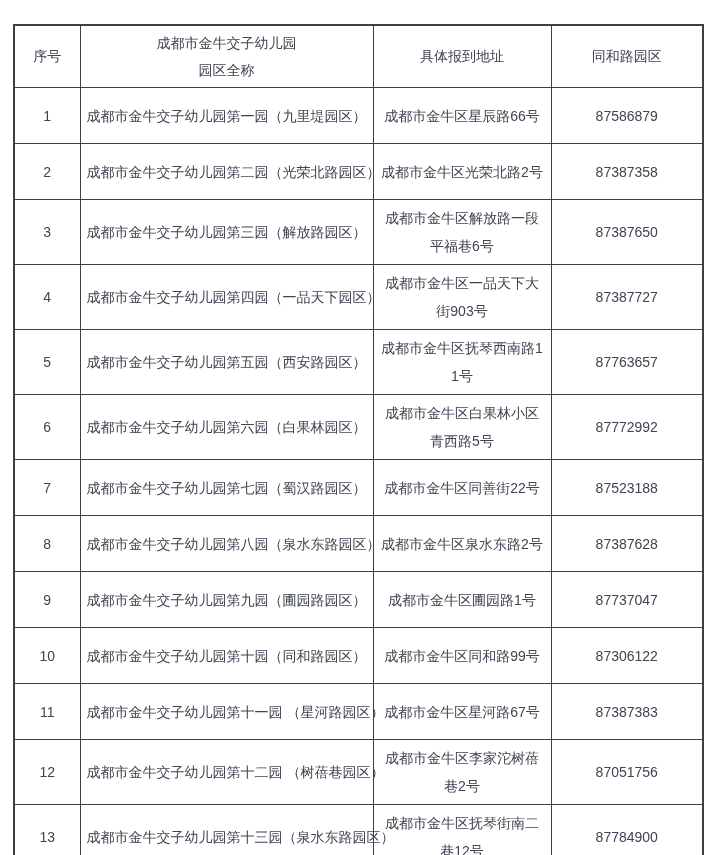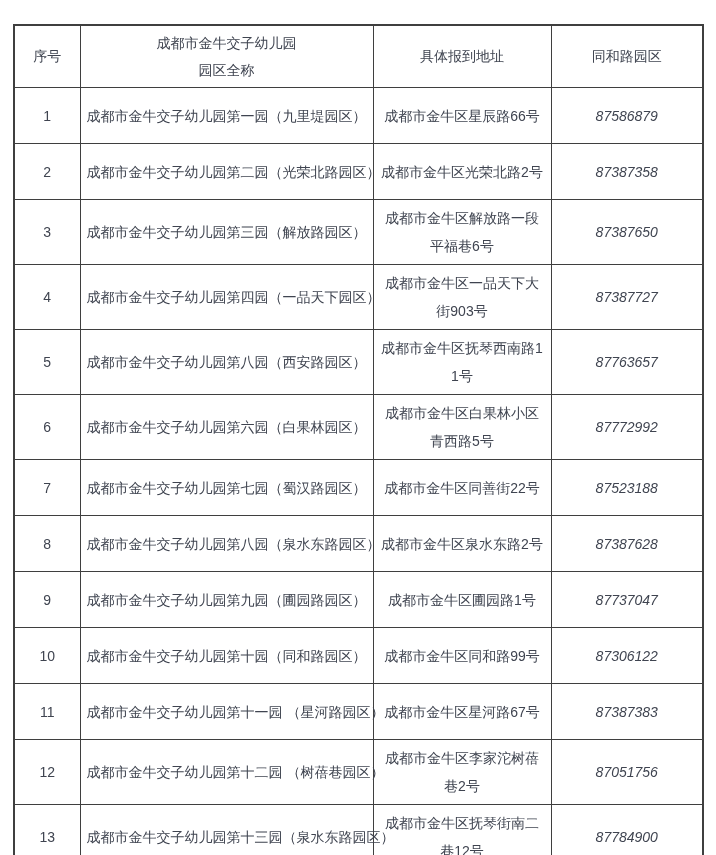--- a/index.html
+++ b/index.html
@@ -48,21 +48,20 @@
     height: 56px;
   }
   td.cell-name {
     white-space: nowrap;
     margin-left: 32px;
   }
   td.cell-phone {
     text-align: left;
     padding-left: 10px;
     white-space: nowrap;
-    font-style: italic;
   }
 </style>
 </head>
 <body>
 
 <div class="page">
 
   <table class="campus-table">
     <colgroup>
       <col class="c-no">
@@ -101,21 +100,21 @@
           <td class="cell-phone">87387650</td>
         </tr>
         <tr>
           <td class="cell-no">4</td>
           <td class="cell-name">成都市金牛交子幼儿园第四园（一品天下园区）</td>
           <td class="cell-address">成都市金牛区一品天下大街903号</td>
           <td class="cell-phone">87387727</td>
         </tr>
         <tr>
           <td class="cell-no">5</td>
-          <td class="cell-name">成都市金牛交子幼儿园第八园（西安路园区）</td>
+          <td class="cell-name">成都市金牛交子幼儿园第五园（西安路园区）</td>
           <td class="cell-address">成都市金牛区抚琴西南路11号</td>
           <td class="cell-phone">87763657</td>
         </tr>
         <tr>
           <td class="cell-no">6</td>
           <td class="cell-name">成都市金牛交子幼儿园第六园（白果林园区）</td>
           <td class="cell-address">成都市金牛区白果林小区青西路5号</td>
           <td class="cell-phone">87772992</td>
         </tr>
         <tr>

